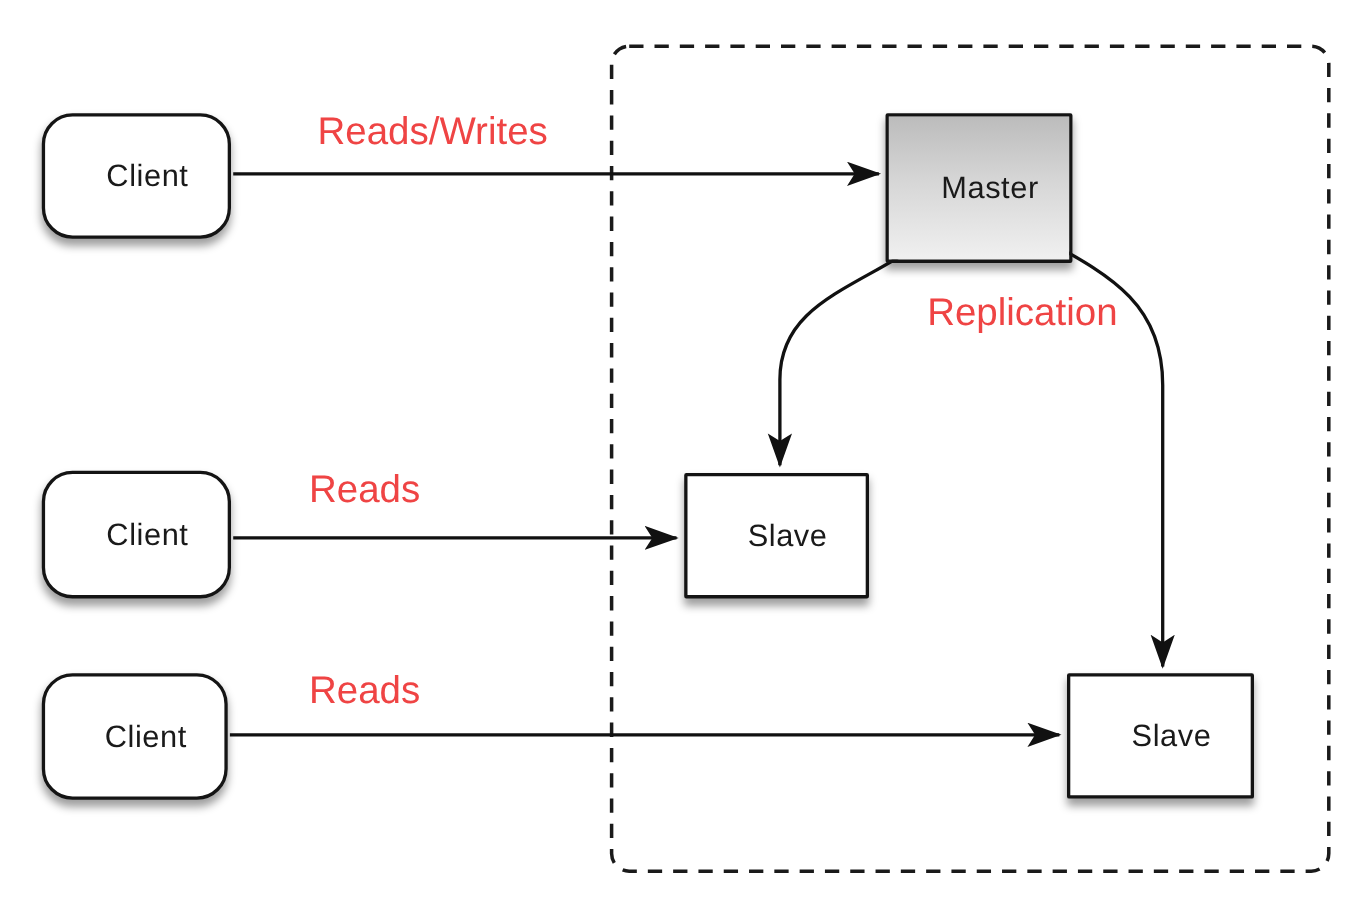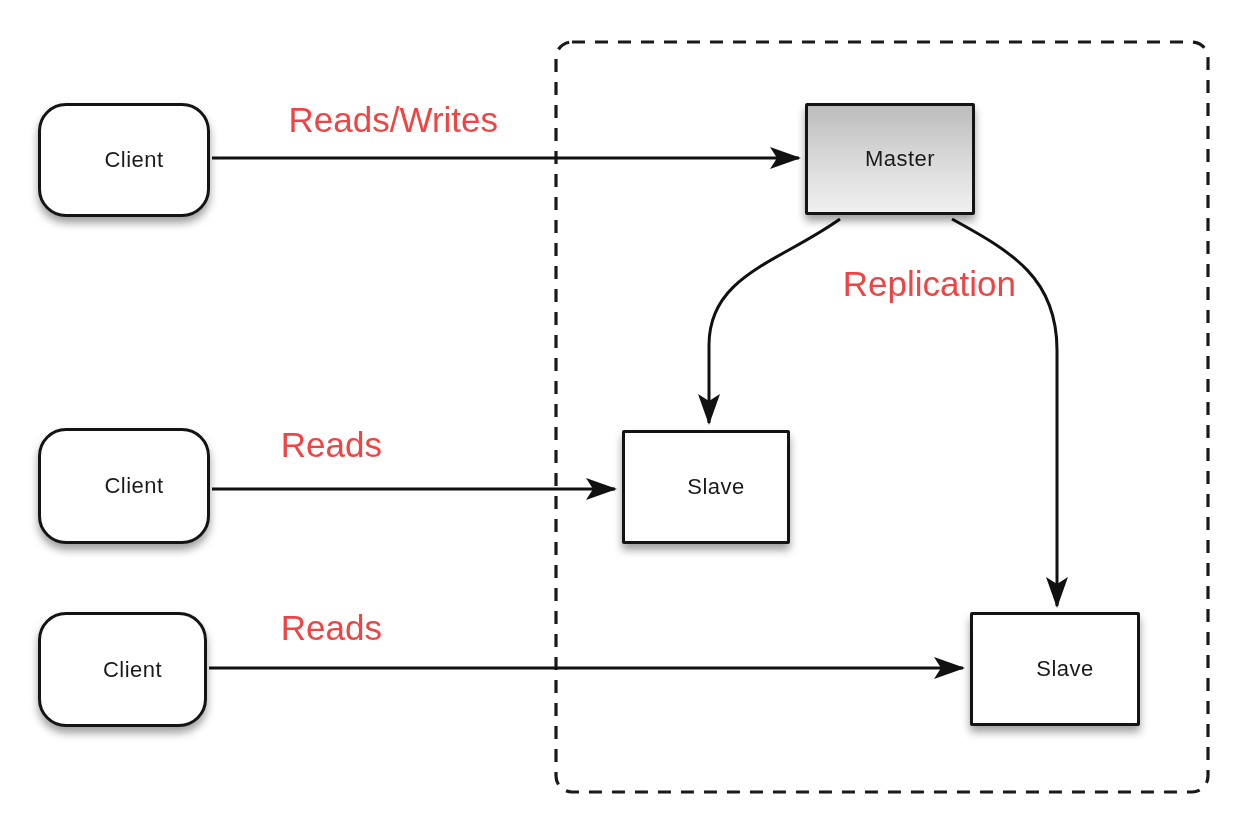--- a/index.html
+++ b/index.html
@@ -23,39 +23,39 @@
     height: 839px;
   }
   .node {
     position: absolute;
     display: flex;
     align-items: center;
     justify-content: center;
     border: 3.5px solid #141414;
     background: #ffffff;
     color: #1a1a1a;
-    font-size: 22px;
+    font-size: 28px;
     letter-spacing: 0.5px;
     box-shadow: 0 6px 8px rgba(0, 0, 0, 0.38);
     box-sizing: border-box;
     padding-left: 20px;
   }
   .node-client {
     border-radius: 28px;
   }
   .node-rect {
     border-radius: 2px;
   }
   .node-master {
     background: linear-gradient(180deg, #bcbcbc 0%, #d6d6d6 45%, #f0f0f0 100%);
   }
   .client-1 { left: 38px;  top: 103px; width: 172px; height: 114px; }
   .client-2 { left: 38px;  top: 428px; width: 172px; height: 116px; }
   .client-3 { left: 38px;  top: 612px; width: 169px; height: 115px; }
-  .master   { left: 805px; top: 103px; width: 170px; height: 112px; }
+  .master   { left: 805px; top: 103px; width: 170px; height: 136px; }
   .slave-1  { left: 622px; top: 430px; width: 168px; height: 114px; }
   .slave-2  { left: 970px; top: 612px; width: 170px; height: 114px; }
   .edge-label {
     position: absolute;
     color: #ef4444;
     font-size: 35px;
     text-align: right;
     white-space: nowrap;
   }
   .label-reads-writes { left: 252px; top: 100px; width: 246px; }

